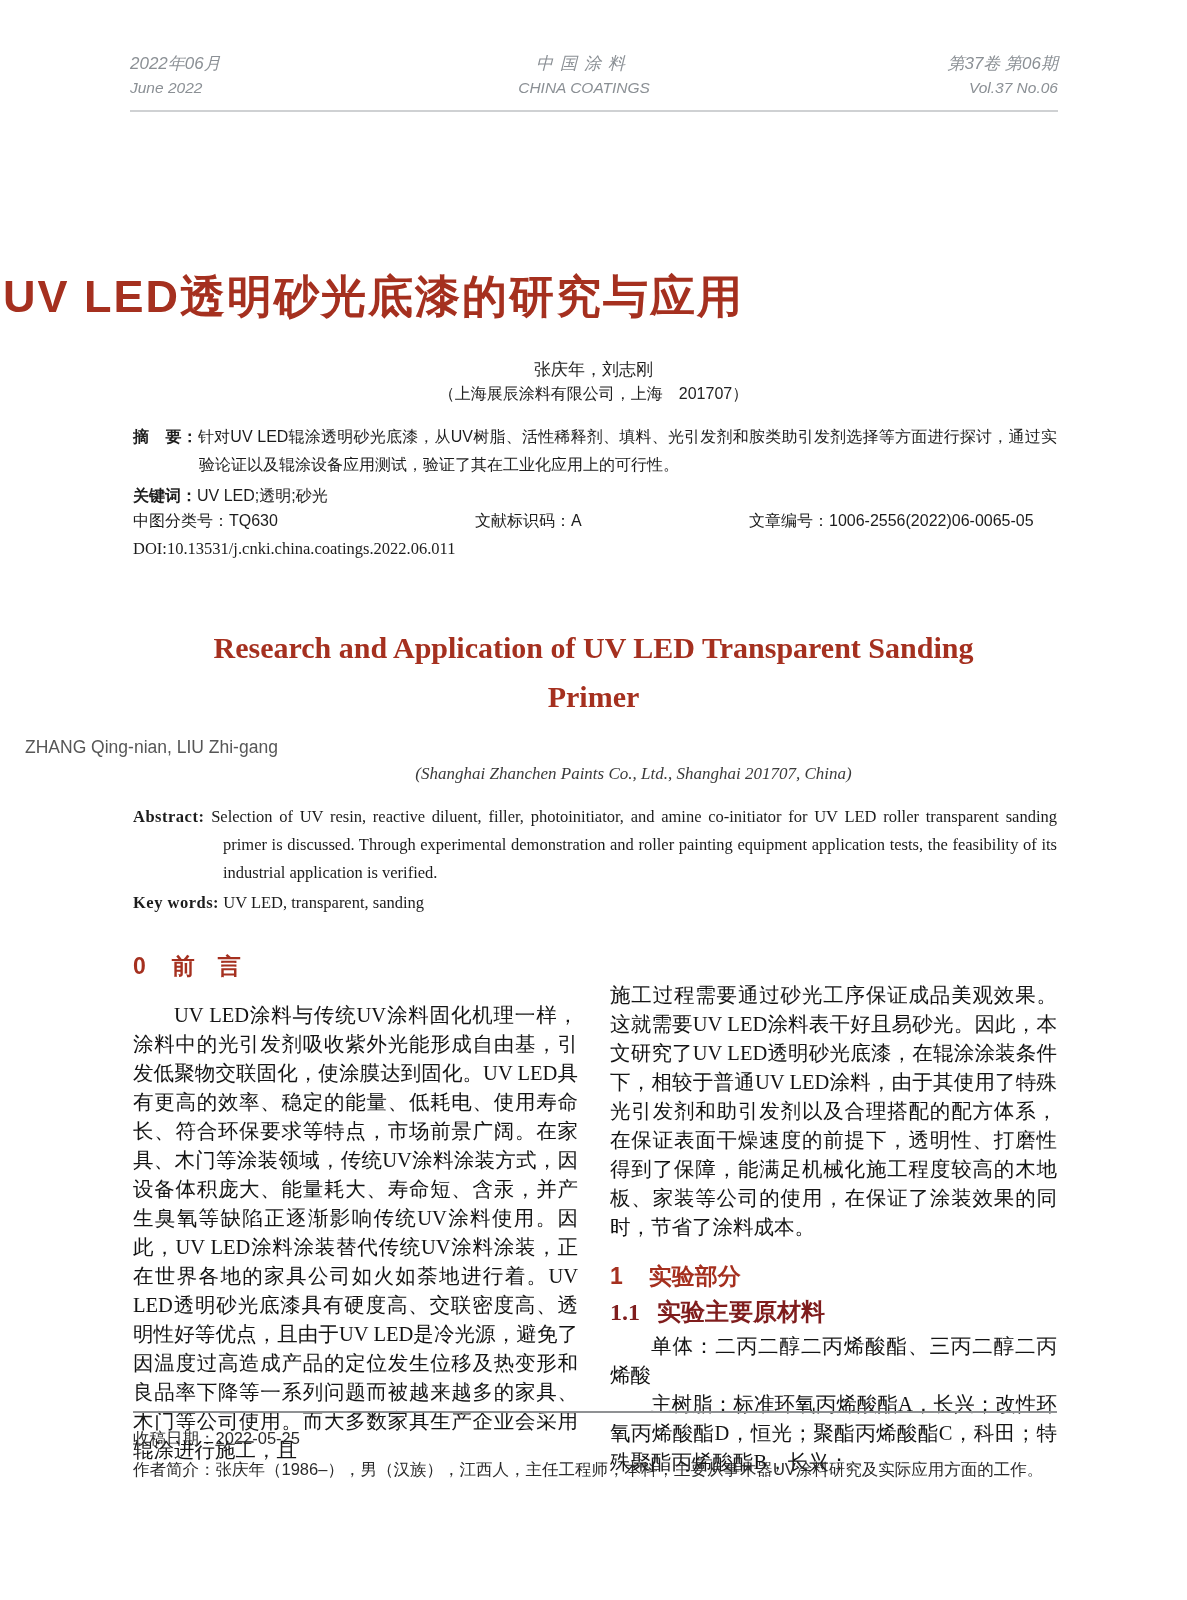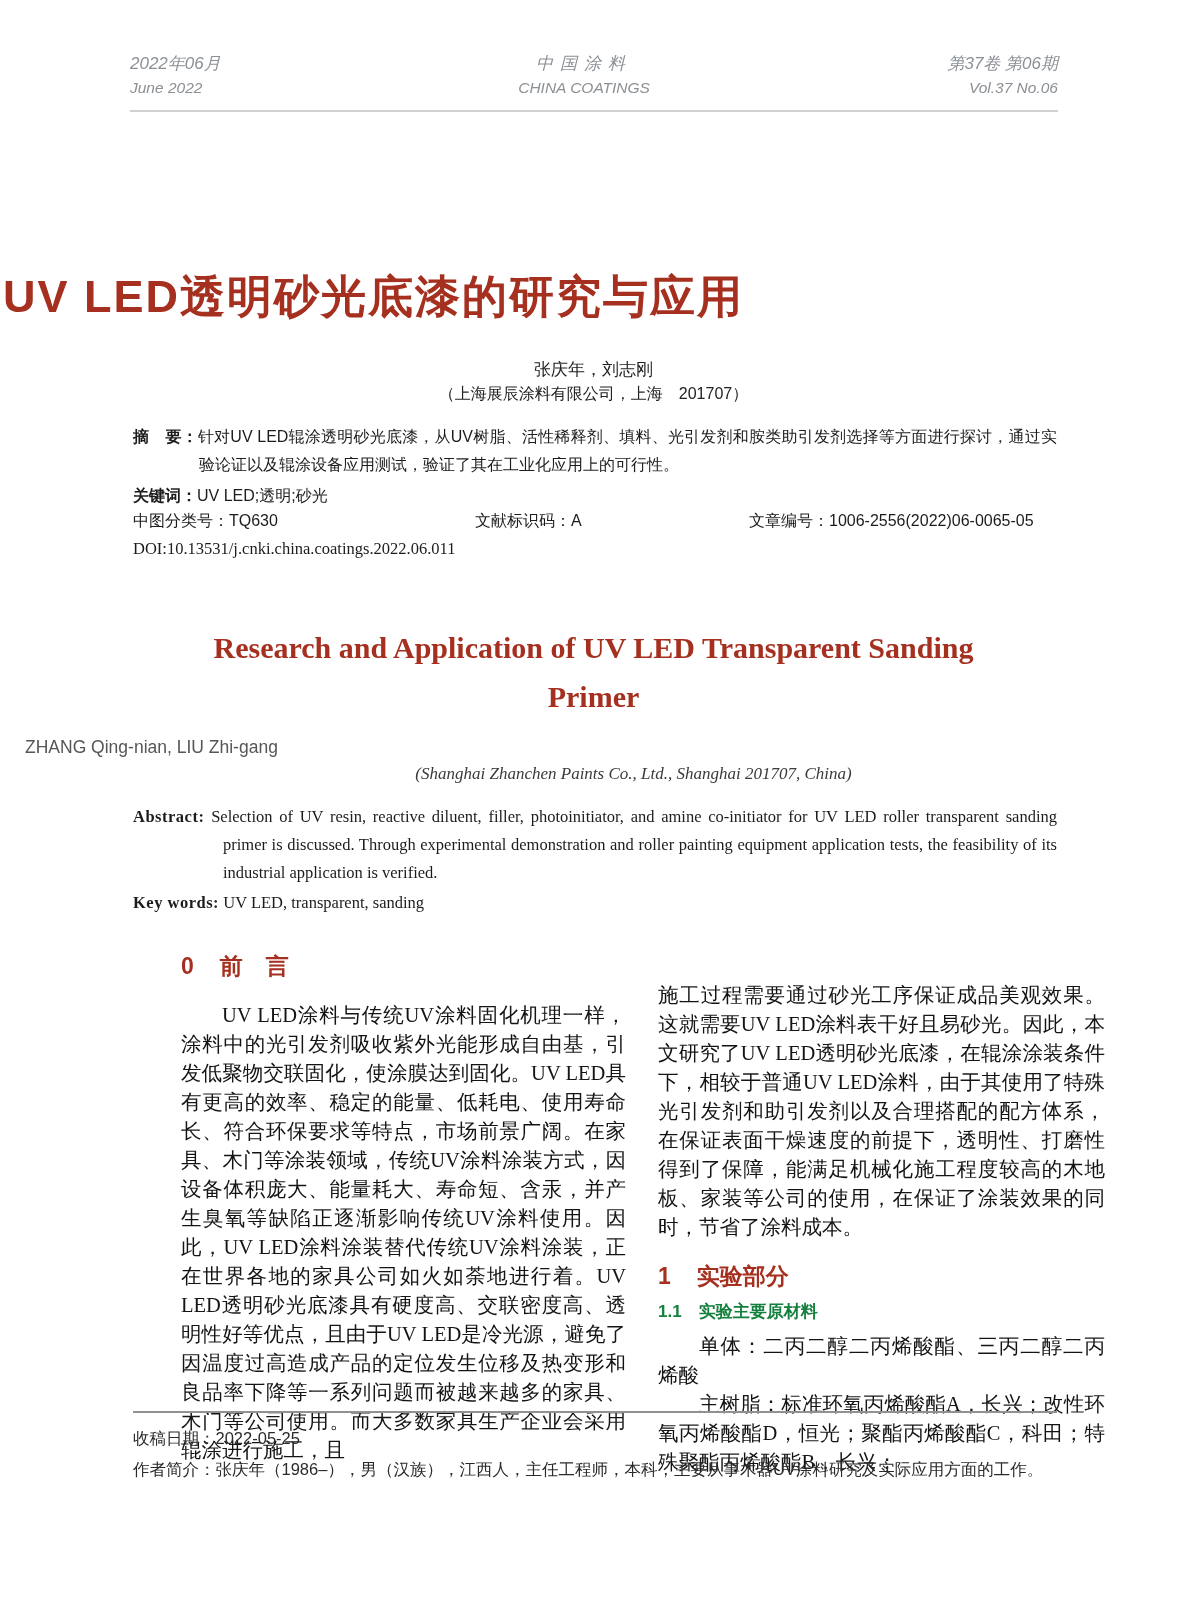--- a/index.html
+++ b/index.html
@@ -92,35 +92,35 @@
   }
   .hang-en{margin:0;padding-left:90px;text-indent:-90px;text-align:justify;}
   .lbl-en{font-weight:bold;letter-spacing:0.5px;}
   .kw-en{margin:2px 0 0 0;}
 
   
   .col{
     position:absolute;
     font-family:"Liberation Serif","DejaVu Serif",serif;
     font-size:20.5px;line-height:29px;
-    text-align:justify;color:#141414;margin-left:48px;
+    text-align:justify;color:#141414;
   }
   .col-left{left:133px;top:951px;width:445px;}
   .col-right{left:610px;top:981px;width:447px;}
   .sec-h{
     font-family:"Liberation Sans","DejaVu Sans",sans-serif;
     font-weight:bold;font-size:23px;line-height:30px;
     color:#a5301f;margin:0 0 20px 0;text-align:left;text-indent:0;
   }
   .col-right .sec-h{margin:19px 0 8px 0;}
   .sec-num{margin-right:26px;}
   .subsec-h{
-    font-family:Liberation Sans, sans-serif;
-    font-weight:bold;font-size:17px;line-height:26px;
-    color:#15803d;margin:0 0 7px 0;text-align:left;text-indent:0;
+    font-family:Liberation Serif, serif;
+    font-weight:bold;font-size:24px;line-height:26px;
+    color:#7f1d1d;margin:0 0 7px 0;text-align:left;text-indent:0;
   }
   .subsec-h .sec-num{margin-right:17px;}
   .body-p{margin:0;}
   .indent{text-indent:2em;}
 
   
   .foot-rule{
     position:absolute;left:133px;top:1411px;width:924px;height:1.5px;
     background:#8f9193;
   }

